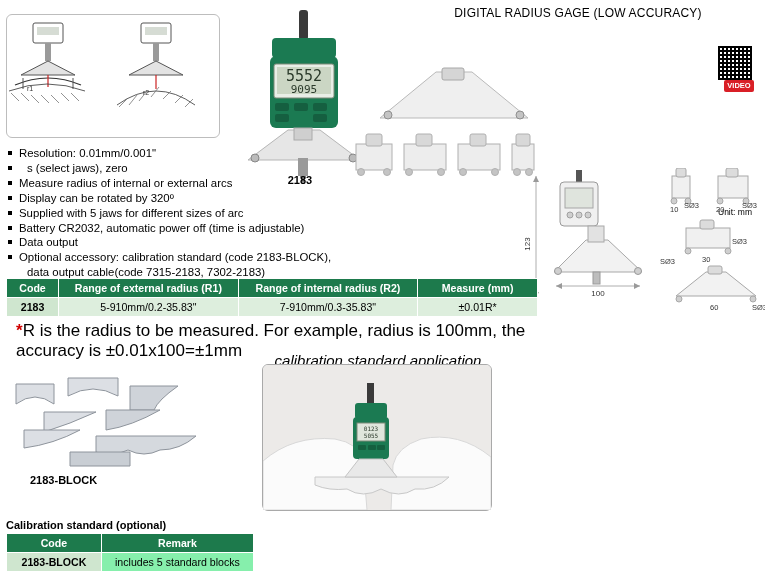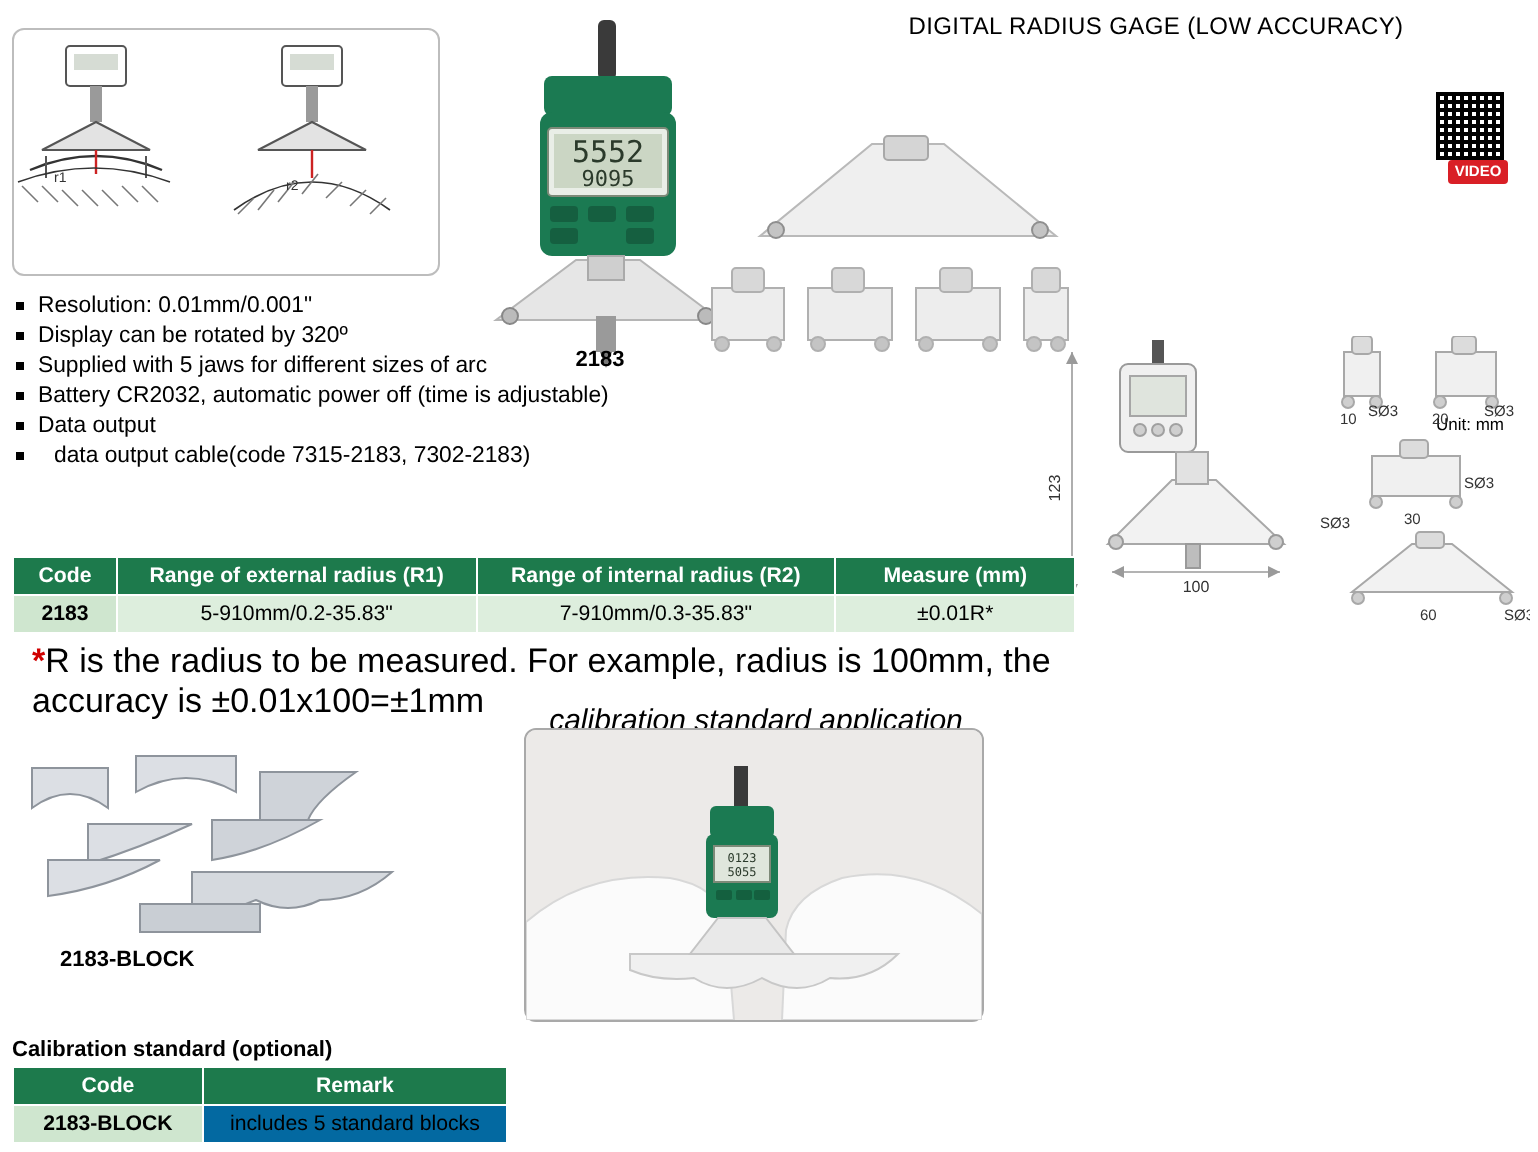--- a/index.html
+++ b/index.html
@@ -65,21 +65,21 @@
   
   #calib-caption{left:258px;top:352px;width:240px;text-align:center;font-size:15px;font-style:italic;}
   #calib-photo{left:262px;top:364px;width:228px;height:145px;border:1px solid #a9a9a9;border-radius:6px;background:#f2f2f2;}
   #block-label{left:30px;top:474px;font-size:11px;font-weight:bold;}
   #blocks-area{left:10px;top:370px;width:230px;height:104px;}
 
   
   #calib-title{left:6px;top:519px;font-size:11px;font-weight:bold;}
   #calib-table{left:6px;top:533px;width:248px;border-collapse:collapse;font-size:10.6px;}
   #calib-table th{background:#1d7a4c;color:#fff;border:1px solid #fff;padding:3px 4px;text-align:center;font-weight:bold;}
-  #calib-table td{background:#0369a1;border:1px solid #fff;padding:3px 4px;text-align:center;}
+  #calib-table td{background:#86efac;border:1px solid #fff;padding:3px 4px;text-align:center;}
   #calib-table td.code{background:#cfe6cf;font-weight:bold;}
   .svgwrap{position:absolute;left:0;top:0;}
 </style>
 </head>
 <body>
 
 <div class="abs" id="title">DIGITAL RADIUS GAGE (LOW ACCURACY)</div>
 
 <div class="abs" id="qr"></div>
 <div class="abs" id="video-badge">VIDEO</div>
@@ -127,26 +127,29 @@
       <line x1="178" y1="92" x2="186" y2="84"></line>
     </g>
     <text x="136" y="80" font-size="7" fill="#333">r2</text>
   </svg>
 </div>
 
 <div class="abs" id="features">
   <ul>
     <li>Resolution: 0.01mm/0.001"</li>
     <li>
+      <span class="sub-ind">s (select jaws), zero</span>
     </li>
+    <li>Measure radius of internal or external arcs</li>
     <li>Display can be rotated by 320º</li>
     <li>Supplied with 5 jaws for different sizes of arc</li>
     <li>Battery CR2032, automatic power off (time is adjustable)</li>
     <li>Data output</li>
     <li>
+      <span>Optional accessory: calibration standard (code 2183-BLOCK),</span>
       <span class="sub-ind">data output cable(code 7315-2183, 7302-2183)</span>
     </li>
   </ul>
 </div>
 
 <div class="abs" id="main-img">
   <svg class="svgwrap" width="400" height="178">
 
     <rect x="71" y="2" width="9" height="30" rx="3" fill="#3a3a3a"></rect>
 

